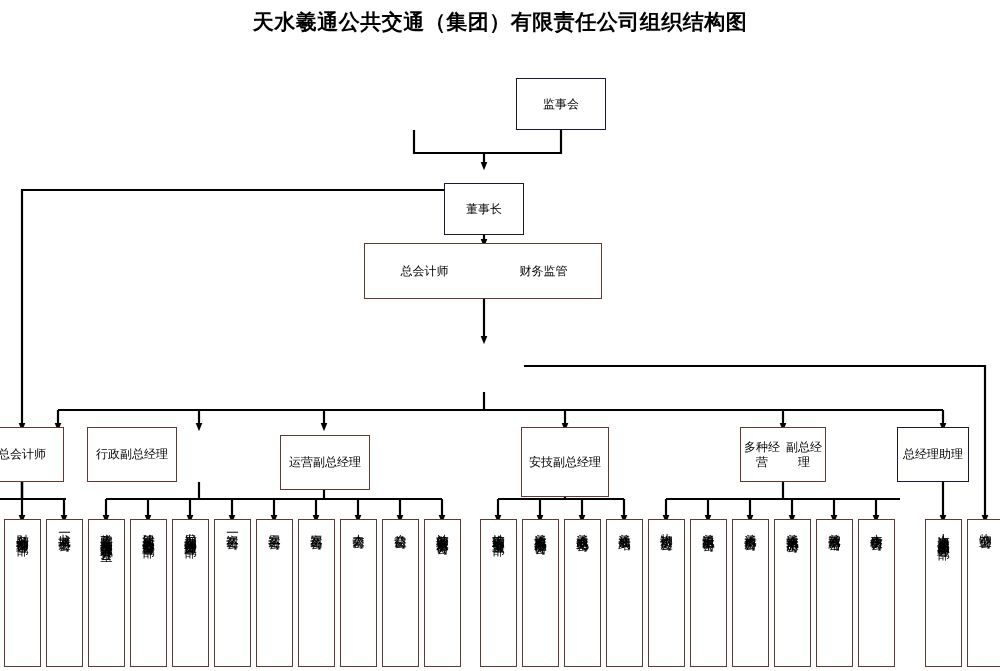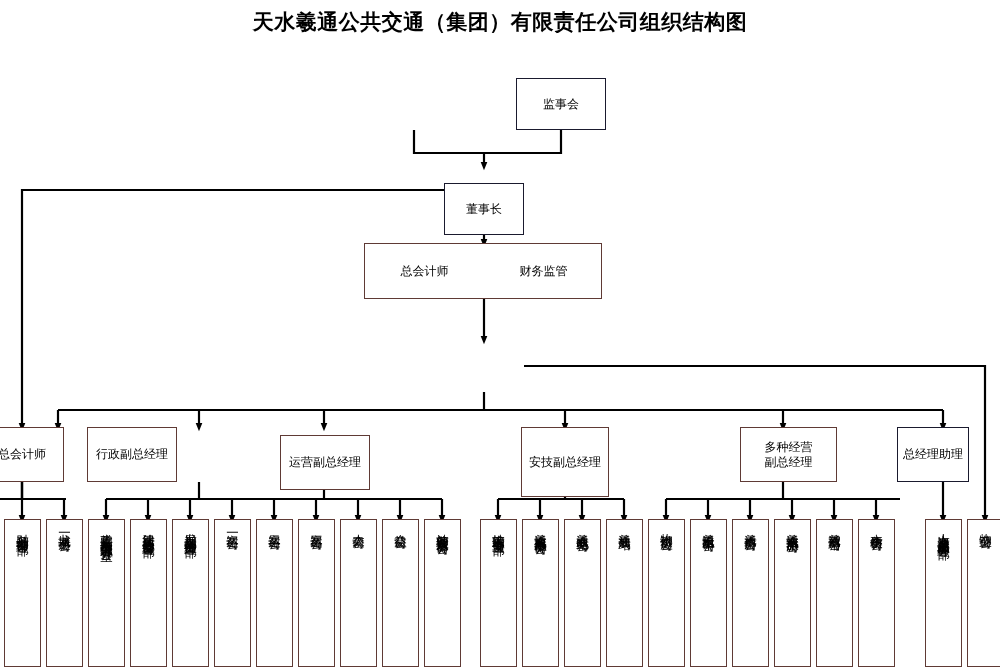--- a/index.html
+++ b/index.html
@@ -156,21 +156,21 @@
   </div>
 
   <div class="node brown" style="left:280px;top:435px;width:90px;height:55px;">
     <span>运营副总经理</span>
   </div>
 
   <div class="node brown" style="left:521px;top:427px;width:88px;height:70px;">
     <span>安技副总经理</span>
   </div>
 
-  <div class="node brown" style="left:740px;top:427px;width:97px;height:55px;flex-direction:column;">
+  <div class="node brown" style="left:740px;top:427px;width:86px;height:55px;">
     <span>多种经营</span>
     <span>副总经理</span>
   </div>
 
   <div class="node dark" style="left:897px;top:427px;width:72px;height:55px;">
     <span>总经理助理</span>
   </div>
 
   <div class="leaf" style="left:4px;top:519px;width:37px;height:148px;">
     <span>财务计划与审计管理部</span>

